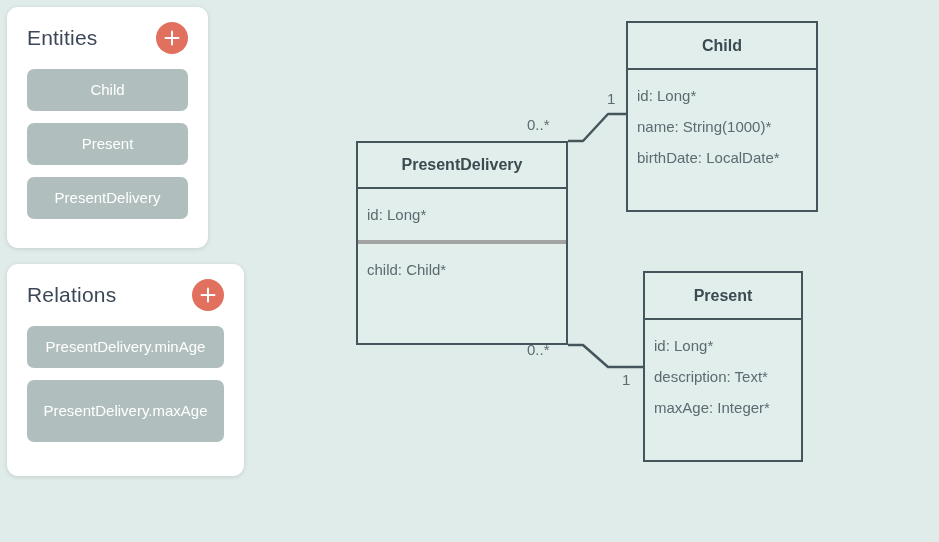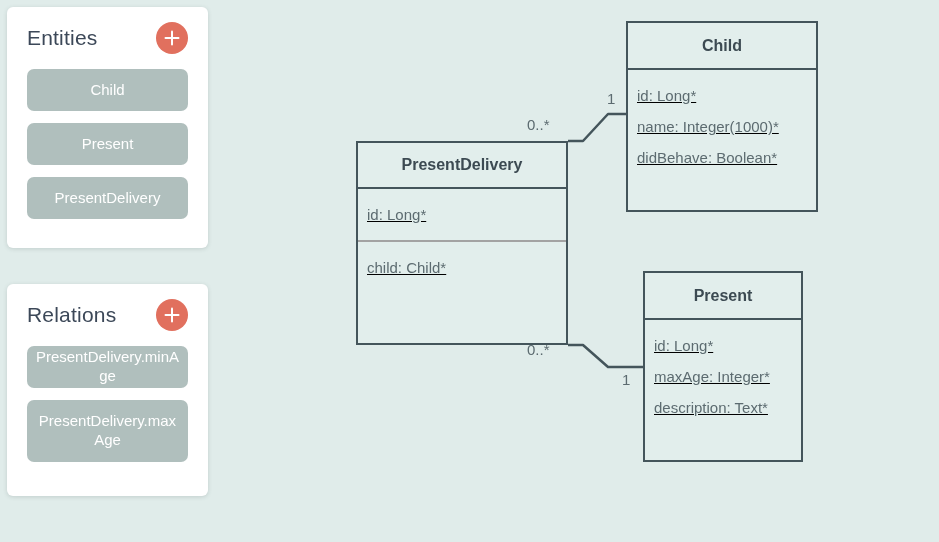--- a/index.html
+++ b/index.html
@@ -13,27 +13,27 @@
     font-family: "Liberation Sans", sans-serif;
     overflow: hidden;
     position: relative;
   }
 
   
   .panel {
     position: absolute;
     left: 7px;
     background: #ffffff;
-    border-radius: 6px;
+    border-radius: 11px;
     box-shadow: 0 1px 4px rgba(60,80,80,0.18);
     box-sizing: border-box;
     padding: 0 20px;
   }
   #entities-panel { top: 7px;   width: 201px; height: 241px; }
-  #relations-panel{ top: 284px; width: 201px; height: 212px; }
+  #relations-panel{ top: 264px; width: 237px; height: 212px; }
 
   .panel-header {
     height: 62px;
     display: flex;
     align-items: center;
     justify-content: space-between;
   }
   .panel-title {
     font-size: 21px;
     color: #3c4858;
@@ -113,24 +113,23 @@
     color: #3c4a52;
     border-bottom: 2px solid #44555b;
     box-sizing: border-box;
     display: flex;
     align-items: center;
     justify-content: center;
   }
   .entity-section {
     box-sizing: border-box;
     padding: 10px 8px 10px 9px;
-    text-decoration: underline;
   }
   .entity-section + .entity-section {
-    border-top: 2px solid #a3a3a3;
+    border-top: 4px solid #a3a3a3;
   }
   .entity-attr {
     font-size: 15px;
     color: #5c6b70;
     line-height: 31px;
     white-space: nowrap;
   }
 
   #child-box           { left: 626px; top: 21px;  width: 192px; height: 191px; }
   #child-box .entity-title { height: 47px; }
@@ -181,41 +180,41 @@
 
     <polyline points="568,141 568,141 583,141 608,114 626,114" fill="none" stroke="#44555b" stroke-width="2.5" stroke-linejoin="round" stroke-linecap="butt"></polyline>
 
     <polyline points="568,345 583,345 608,367 643,367" fill="none" stroke="#44555b" stroke-width="2.5" stroke-linejoin="round" stroke-linecap="butt"></polyline>
   </svg>
 
   <div class="entity-box" id="child-box">
     <div class="entity-title">Child</div>
     <div class="entity-section">
       <div class="entity-attr">id: Long*</div>
-      <div class="entity-attr">name: Integer(1000)*</div>
-      <div class="entity-attr">didBehave: Boolean*</div>
+      <div class="entity-attr">name: String(1000)*</div>
+      <div class="entity-attr">birthDate: LocalDate*</div>
     </div>
   </div>
 
   <div class="entity-box" id="presentdelivery-box">
     <div class="entity-title">PresentDelivery</div>
     <div class="entity-section">
       <div class="entity-attr">id: Long*</div>
     </div>
     <div class="entity-section">
       <div class="entity-attr">child: Child*</div>
     </div>
   </div>
 
   <div class="entity-box" id="present-box">
     <div class="entity-title">Present</div>
     <div class="entity-section">
       <div class="entity-attr">id: Long*</div>
+      <div class="entity-attr">description: Text*</div>
       <div class="entity-attr">maxAge: Integer*</div>
-      <div class="entity-attr">description: Text*</div>
     </div>
   </div>
 
   <span class="card-label" id="label-child-many">0..*</span>
   <span class="card-label" id="label-child-one">1</span>
   <span class="card-label" id="label-present-many">0..*</span>
   <span class="card-label" id="label-present-one">1</span>
 </div>
 
 </body></html>

